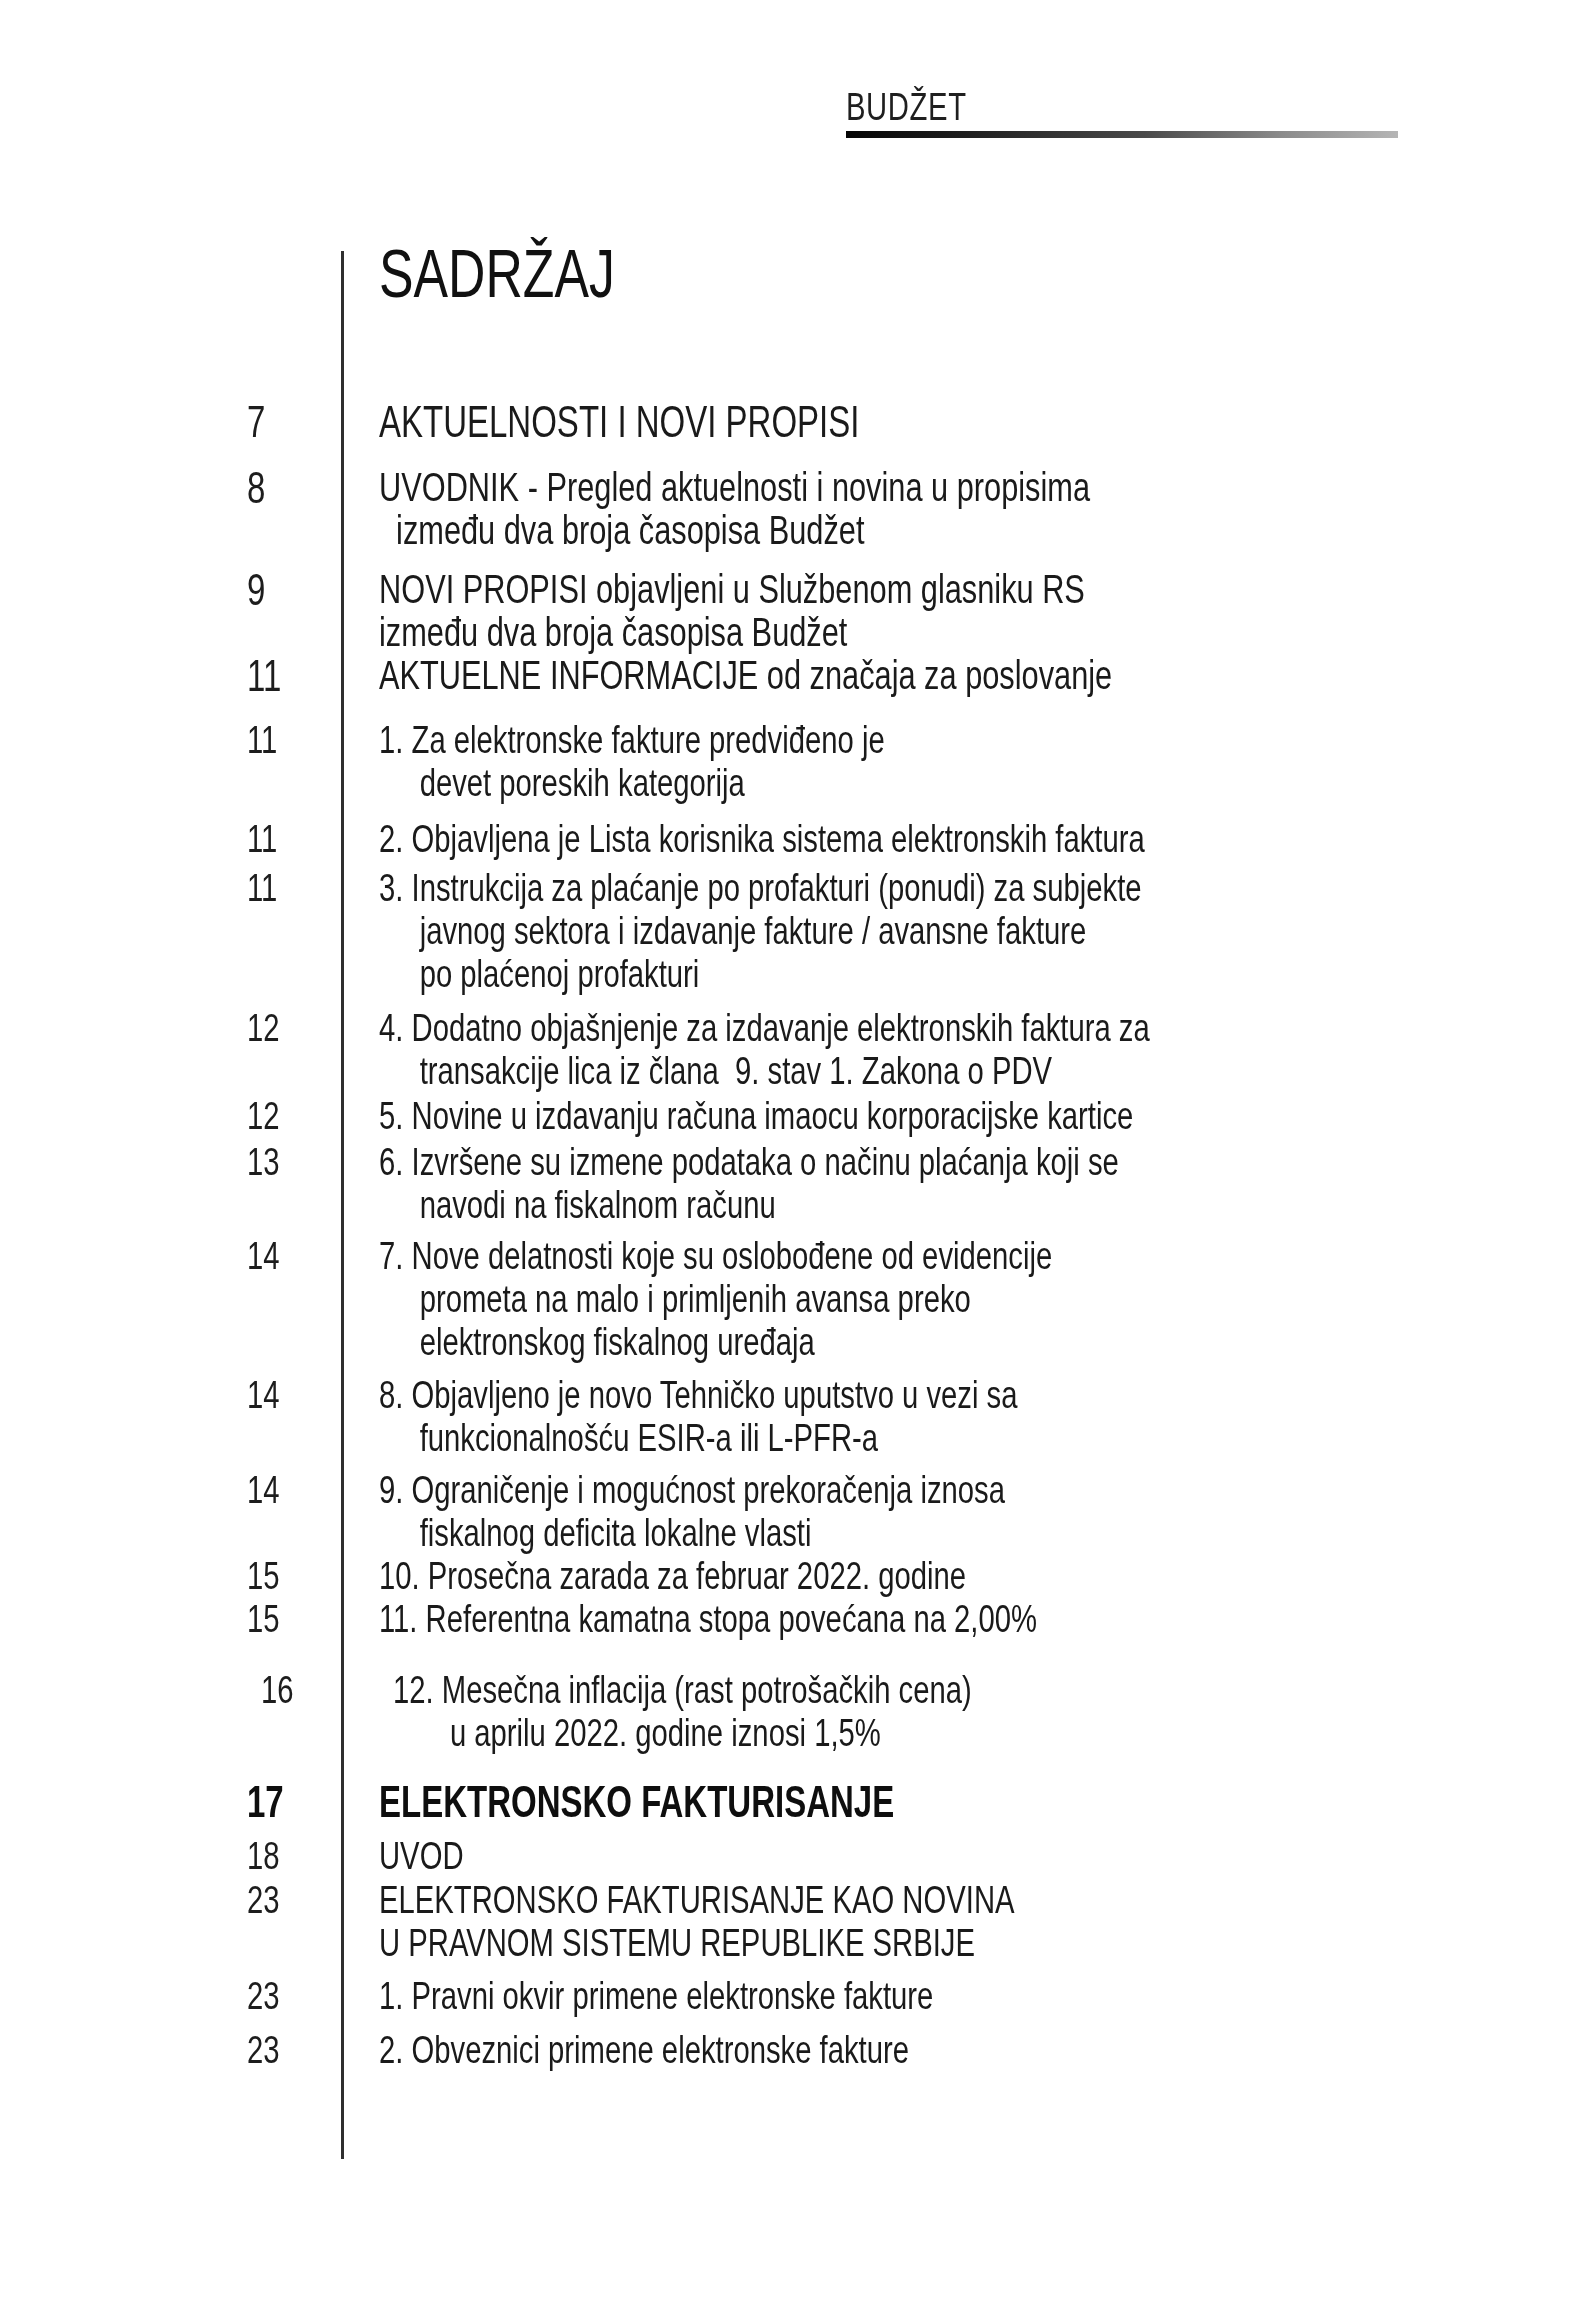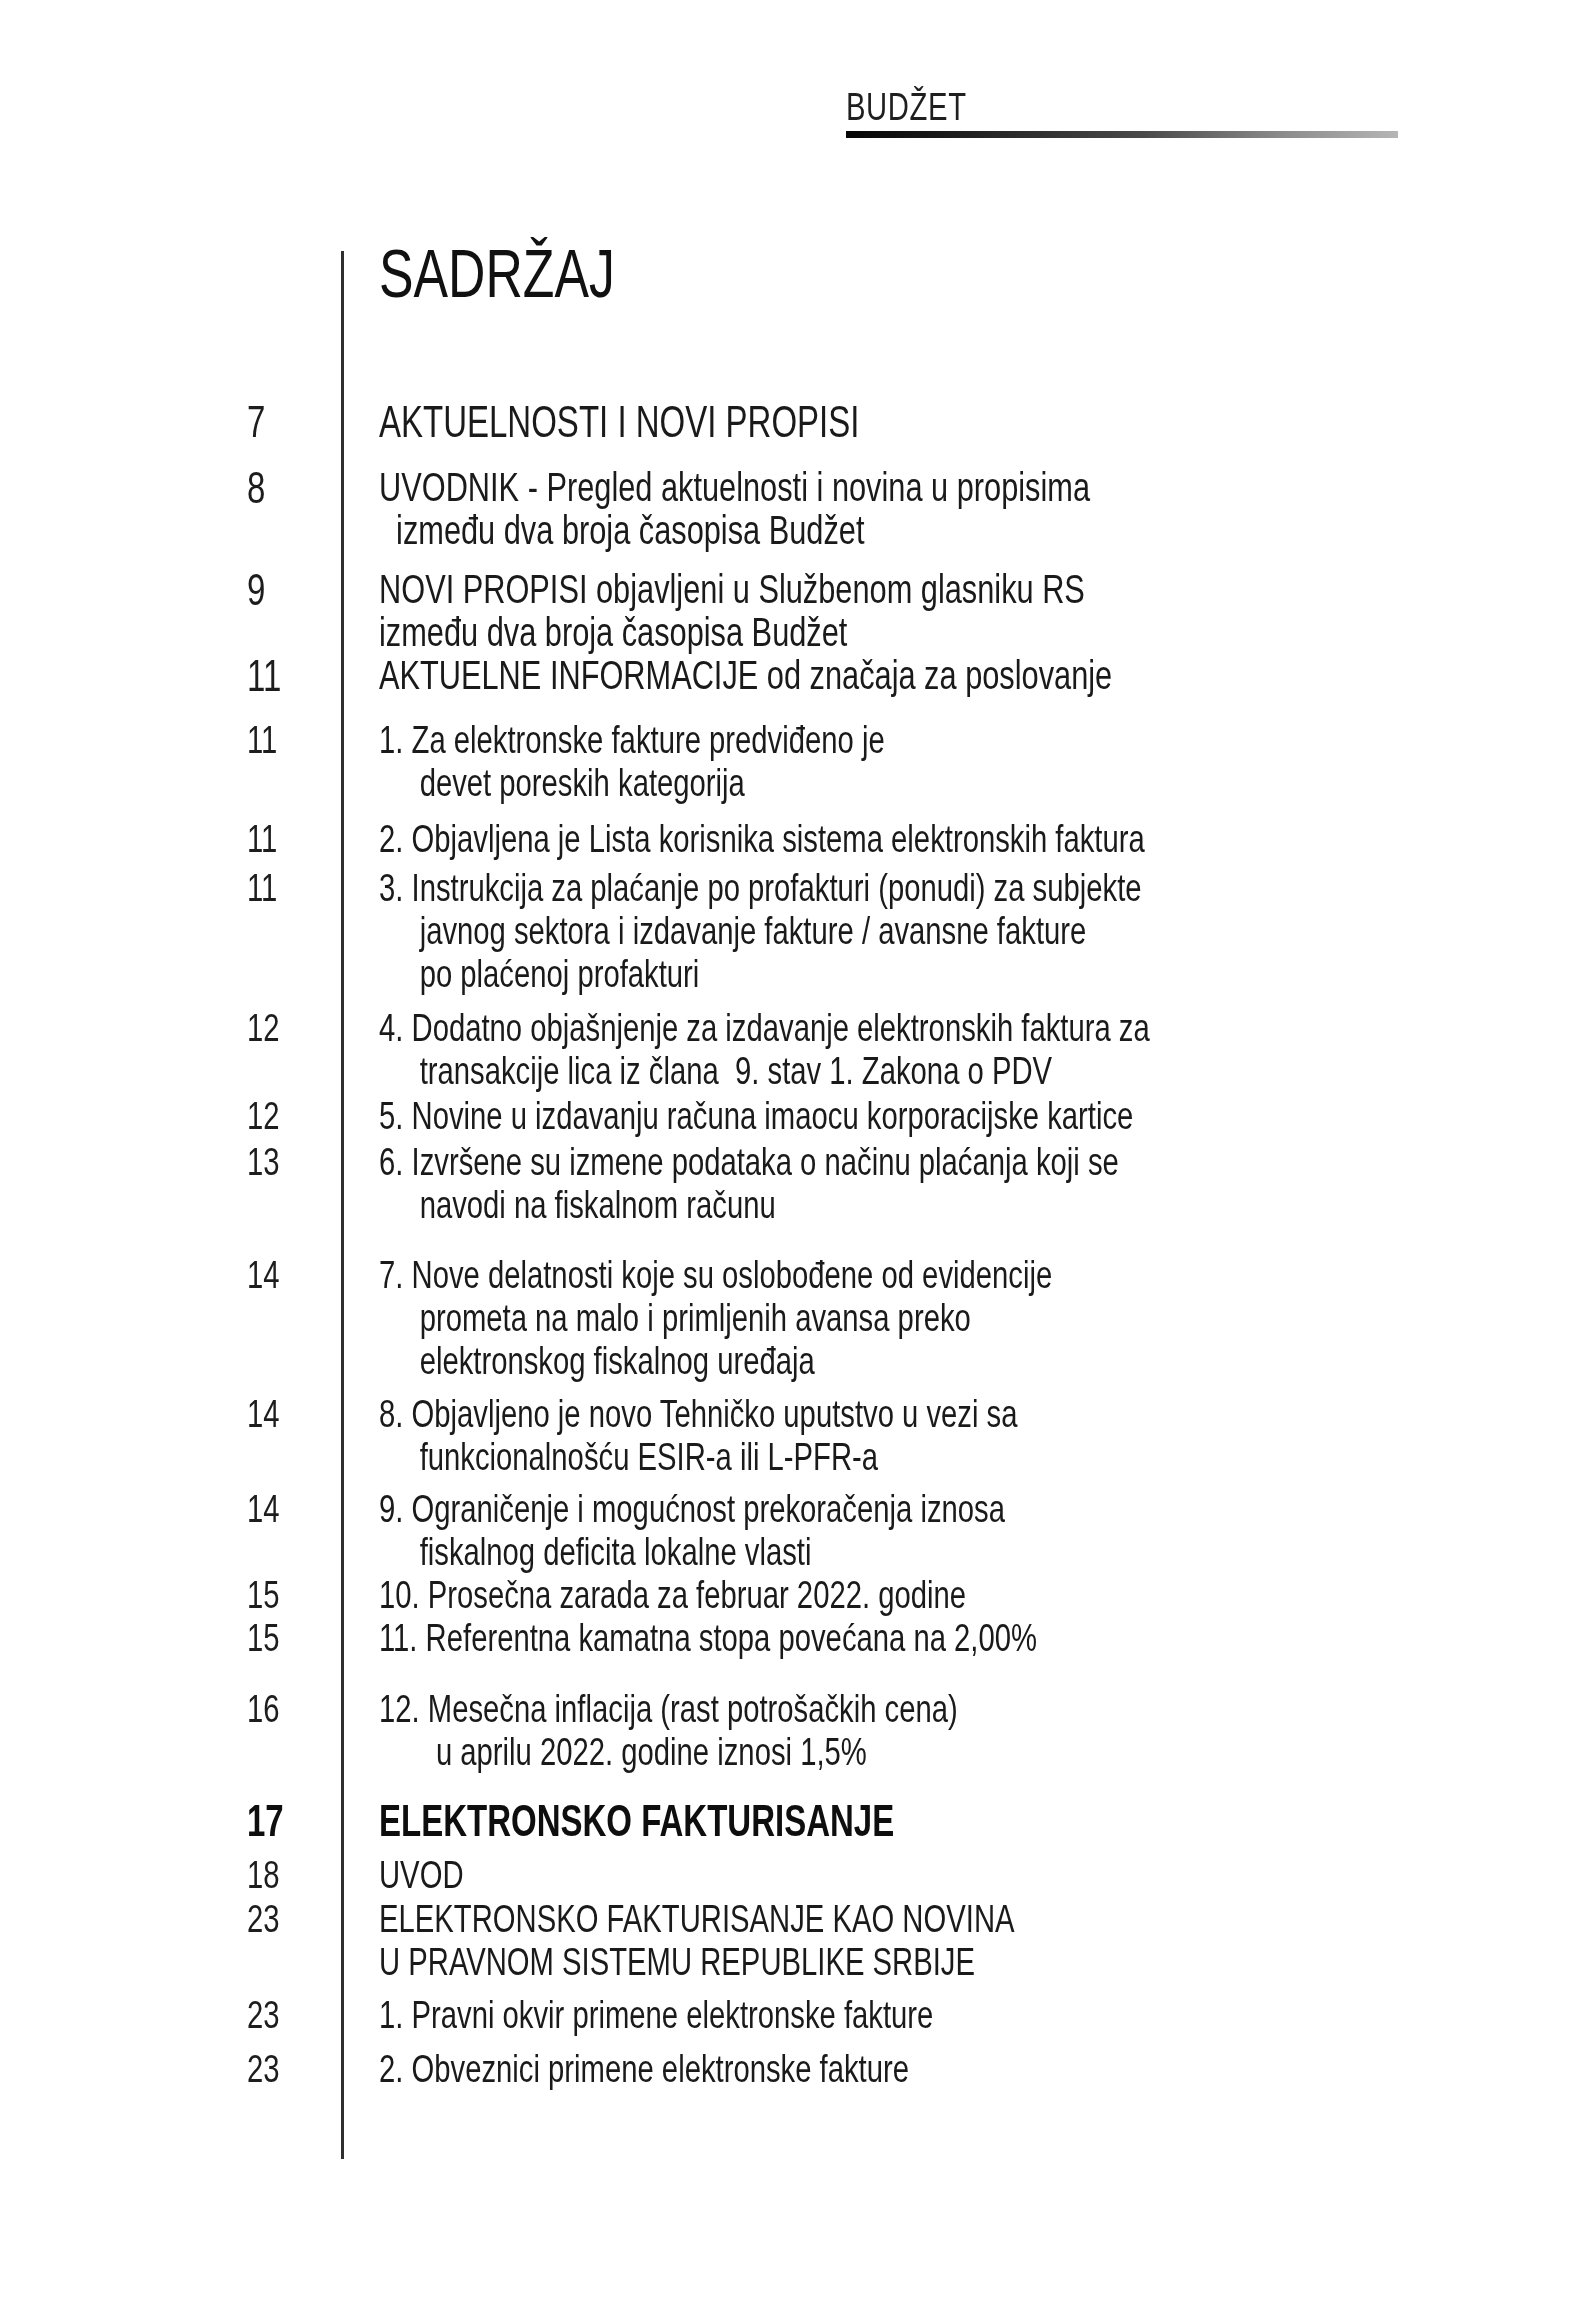--- a/index.html
+++ b/index.html
@@ -57,27 +57,27 @@
   
   .toc .row:nth-child(1){margin-bottom:21px;}
   .toc .row:nth-child(2){margin-bottom:16.4px;}
   .toc .row:nth-child(3){margin-bottom:0px;}
   .toc .row:nth-child(4){margin-bottom:20.4px;}
   .toc .row:nth-child(5){margin-bottom:13px;}
   .toc .row:nth-child(6){margin-bottom:6.5px;}
   .toc .row:nth-child(7){margin-bottom:10.6px;}
   .toc .row:nth-child(8){margin-bottom:2.5px;}
   .toc .row:nth-child(9){margin-bottom:2.5px;}
-  .toc .row:nth-child(10){margin-bottom:27px;}
+  .toc .row:nth-child(10){margin-bottom:8px;}
   .toc .row:nth-child(11){margin-bottom:9.8px;}
   .toc .row:nth-child(12){margin-bottom:9.8px;}
   .toc .row:nth-child(13){margin-bottom:0px;}
   .toc .row:nth-child(14){margin-bottom:0px;}
   .toc .row:nth-child(15){margin-bottom:28px;}
-  .toc .row:nth-child(16){margin-bottom:25px;}
+  .toc .row:nth-child(16){margin-bottom:25px;margin-left:14px;}
   .toc .row:nth-child(17){margin-bottom:8.2px;}
   .toc .row:nth-child(18){margin-bottom:1px;}
   .toc .row:nth-child(19){margin-bottom:10.6px;}
   .toc .row:nth-child(20){margin-bottom:10.6px;}
   .toc .row:nth-child(21){margin-bottom:10.6px;}
 </style>
 </head>
 <body>
 
 <div class="page">

